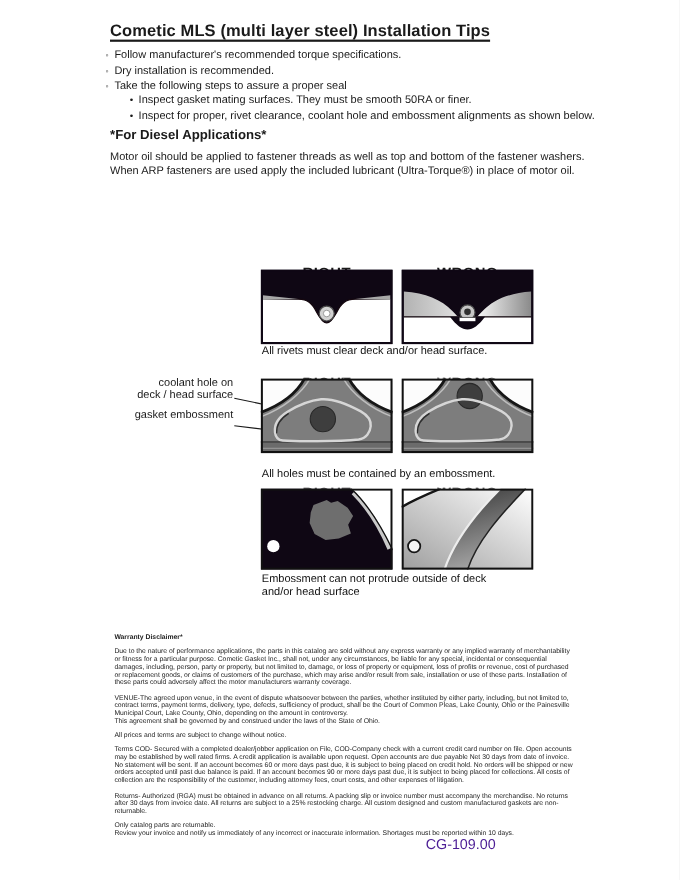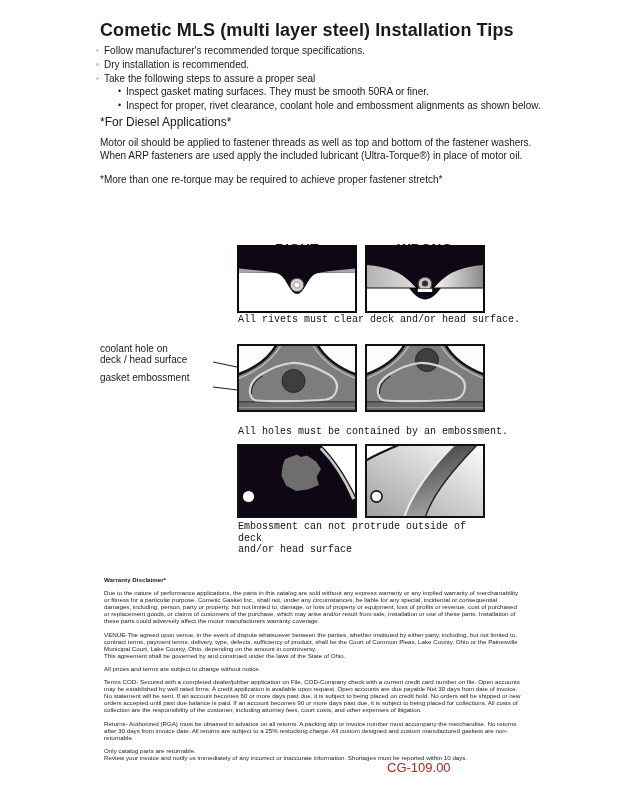--- a/index.html
+++ b/index.html
@@ -5,45 +5,45 @@
   html,body{margin:0;padding:0;background:#e8e8e8;}
   .page{
     position:relative;width:618px;height:800px;background:#ffffff;
     font-family:"Liberation Sans",sans-serif;color:#1a1a1a;overflow:hidden;
     margin:0 auto;
   }
   .abs{position:absolute;}
   .pre{white-space:pre-line;}
 
   .title{
-    left:100px;top:20px;font-size:18px;font-weight:bold;
-    text-underline-offset:3px;text-decoration-thickness:1.5px;
+    left:100px;top:20px;font-size:15px;font-weight:bold;
+    text-decoration:underline;text-underline-offset:3px;text-decoration-thickness:1.5px;
     letter-spacing:0.1px;margin:0;
   }
   .tips{left:96px;top:44px;width:480px;font-size:10px;line-height:13.8px;}
   .b-row{display:flex;}
   .b-dot{width:8px;font-size:8px;line-height:13.8px;flex:none;}
   .sub{padding-left:22px;}
   .s-dot{width:8px;font-size:9px;line-height:13.8px;flex:none;}
 
   .diesel{left:100px;top:116px;width:480px;font-size:10px;line-height:13px;}
-  .diesel h2{font-size:12px;font-weight:normal;margin:0 0 7px 0;}
+  .diesel h2{font-size:12px;font-weight:bold;margin:0 0 7px 0;}
   .diesel p{margin:0 0 11px 0;}
 
   .dw-label{width:120px;text-align:center;font-size:13.5px;font-weight:bold;letter-spacing:0.4px;margin-top:11px;}
   .box{width:120px;}
   .box svg{display:block;}
-  .caption{font-size:10px;line-height:11.5px;color:#111;font-family:Liberation Mono, monospace;}
-  .side-label{left:100px;width:112px;text-align:left;font-size:10px;line-height:11px;}
+  .caption{font-size:10px;line-height:11.5px;color:#111;}
+  .side-label{left:100px;width:112px;text-align:right;font-size:10px;line-height:11px;}
 
   .disclaimer{left:104px;top:576px;width:420px;font-size:6.2px;line-height:7.1px;color:#1c1c1c;}
   .disclaimer .head{font-weight:bold;margin:0 0 6px 0;}
   .disclaimer .para{margin:0 0 6px 0;}
 
-  .footer{left:387px;top:760px;font-size:13px;color:#b91c1c;}
+  .footer{left:387px;top:760px;font-size:13px;color:#4c1d95;}
 </style>
 </head>
 <body>
 
 <div class="page">
 
   <h1 class="abs title">Cometic MLS (multi layer steel) Installation Tips</h1>
 
   <div class="abs tips">
     <div class="b-row">
@@ -65,21 +65,20 @@
     <div class="b-row sub">
       <span class="s-dot">•</span>
       <span>Inspect for proper, rivet clearance, coolant hole and embossment alignments as shown below.</span>
     </div>
   </div>
 
   <div class="abs diesel">
     <h2>*For Diesel Applications*</h2>
     <p class="pre">Motor oil should be applied to fastener threads as well as top and bottom of the fastener washers.
 When ARP fasteners are used apply the included lubricant (Ultra-Torque®) in place of motor oil.</p>
-    <p>*More than one re-torque may be required to achieve proper fastener stretch*</p>
   </div>
 
   <div class="abs dw-label" style="left:237px;top:230px">RIGHT</div>
   <div class="abs dw-label" style="left:365px;top:230px">WRONG</div>
 
   <div class="abs box" style="left:237px;top:245px">
     <svg width="120" height="68" viewBox="0 0 120 68">
       <rect width="120" height="68" fill="#0f0714"></rect>
       <path d="M2,27 L34,27 C43,27 47,31 51,39 C54,44.5 56.5,48.5 60,48.5 C63.5,48.5 66,44.5 69,39 C73,31 77,27 86,27 L118,27 L118,66 L2,66 Z" fill="#ffffff"></path>
       <path d="M2,27 L34,27 C43,27 47,31 51,39 C54,44.5 56.5,48.5 60,48.5 C63.5,48.5 66,44.5 69,39 C73,31 77,27 86,27 L118,27" fill="none" stroke="#15080f" stroke-width="1.2"></path>

